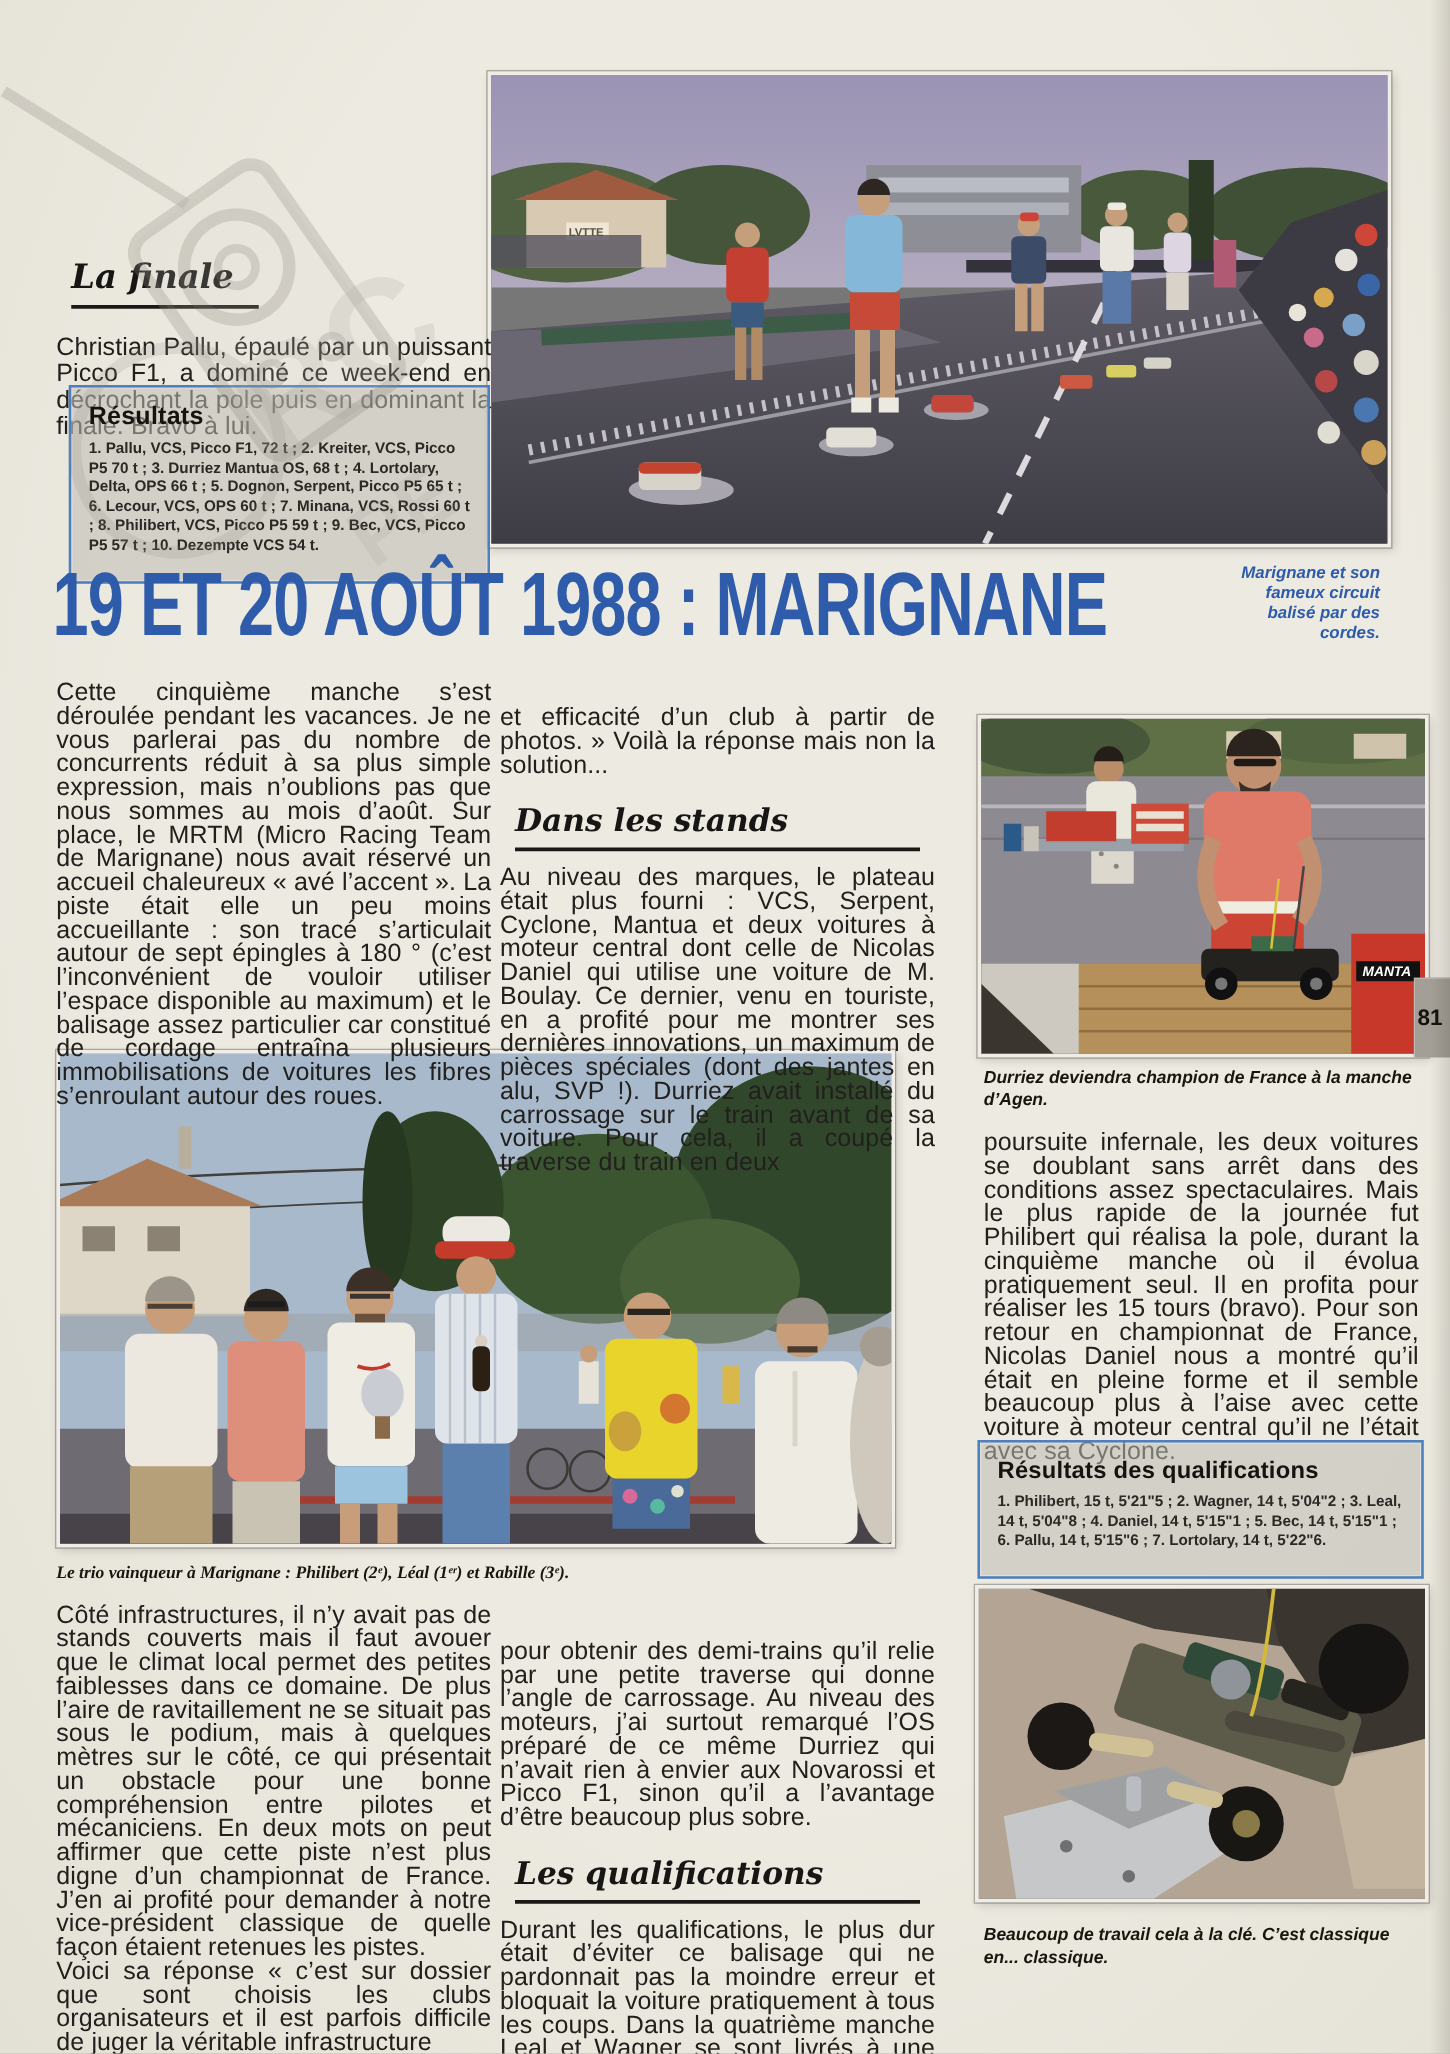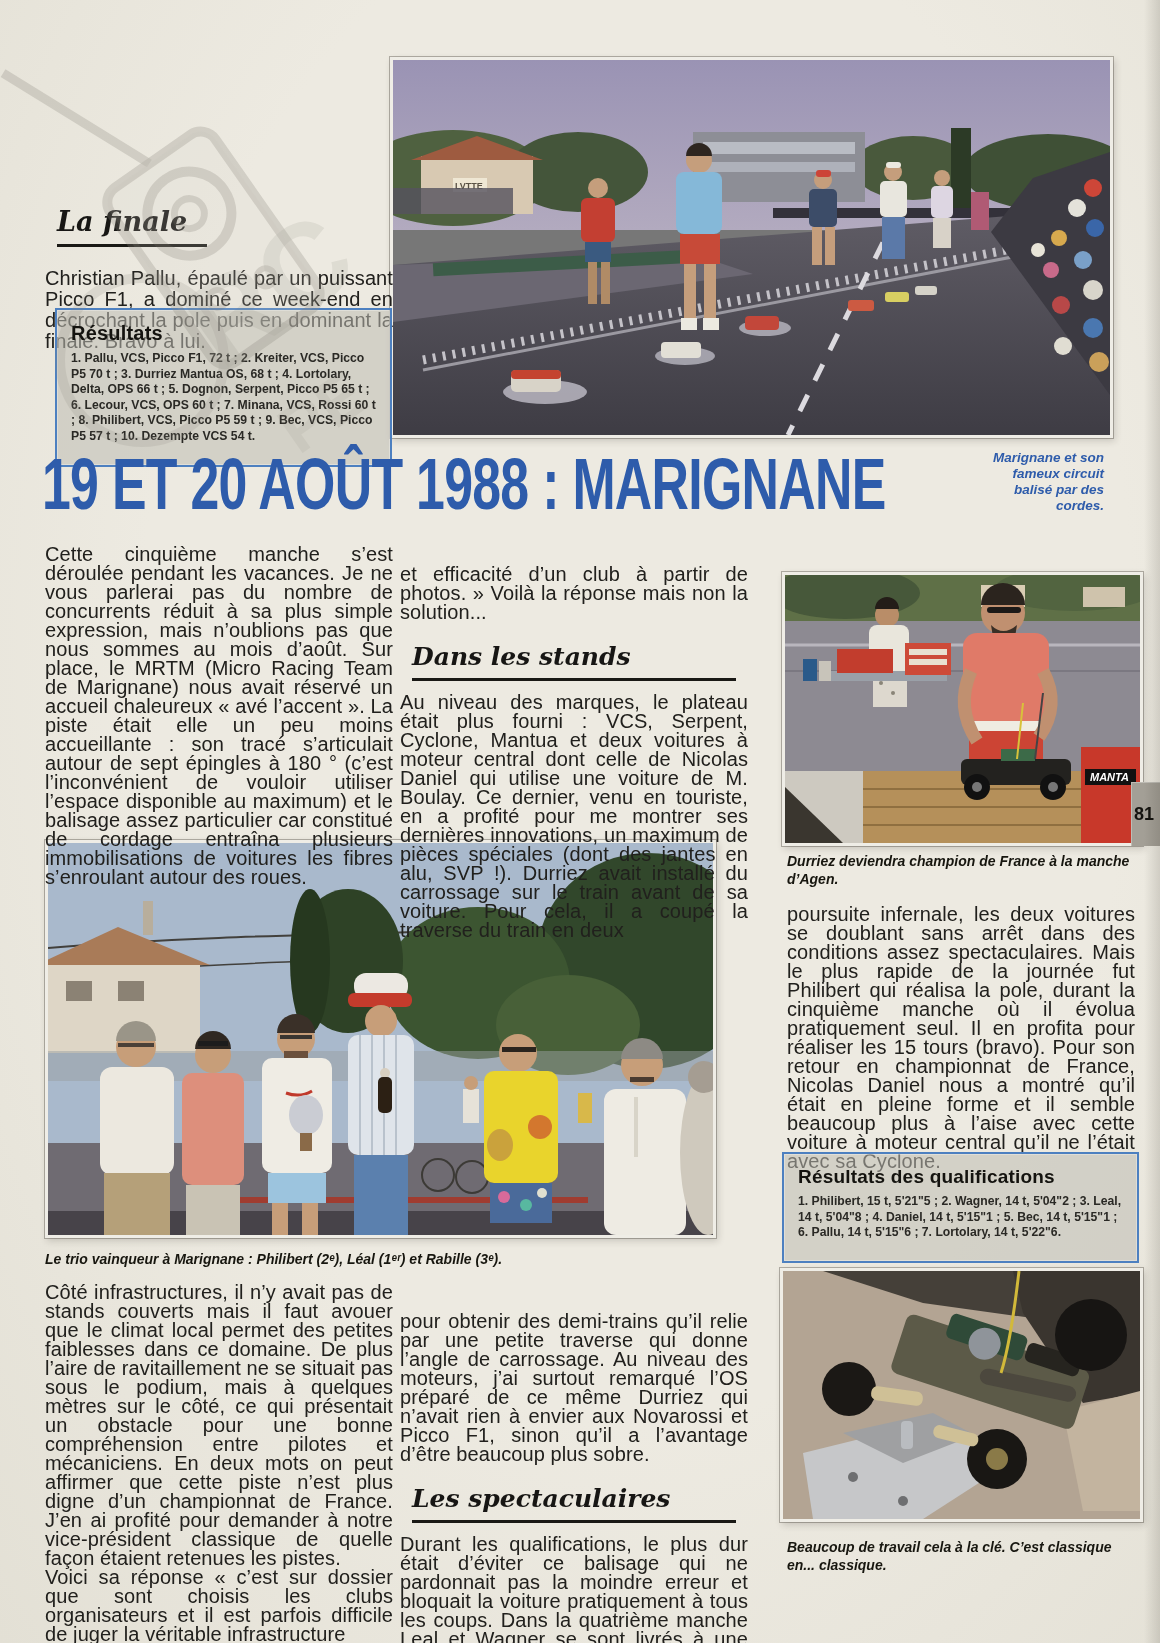--- a/index.html
+++ b/index.html
@@ -351,30 +351,30 @@
       <g>
         <ellipse cx="660" cy="310" rx="28" ry="82" fill="#cfc9bd"></ellipse>
         <circle cx="656" cy="234" r="16" fill="#a59d92"></circle>
       </g>
       <rect x="415" y="246" width="16" height="34" fill="#e6e2d8"></rect>
       <circle cx="423" cy="240" r="7" fill="#c79e79"></circle>
       <rect x="530" y="250" width="14" height="30" fill="#d8b84a"></rect>
     </svg>
   </div>
 
-  <div class="abs caption txt-layer" style="left:45px;top:1250px;width:620px;">Le trio vainqueur à Marignane : Philibert (2ᵉ), Léal (1ᵉʳ) et Rabille (3ᵉ).</div>
+  <div class="abs caption txt-layer" style="left:45px;top:1250px;width:620px;font-family:Liberation Serif, serif;">Le trio vainqueur à Marignane : Philibert (2ᵉ), Léal (1ᵉʳ) et Rabille (3ᵉ).</div>
 
   <div class="abs body-txt txt-layer" style="left:45px;top:1264px;width:348px;margin-top:19px;">
     <p>Côté infrastructures, il n’y avait pas de stands couverts mais il faut avouer que le climat local permet des petites faiblesses dans ce domaine. De plus l’aire de ravitaillement ne se situait pas sous le podium, mais à quelques mètres sur le côté, ce qui présentait un obstacle pour une bonne compréhension entre pilotes et mécaniciens. En deux mots on peut affirmer que cette piste n’est plus digne d’un championnat de France. J’en ai profité pour demander à notre vice-président classique de quelle façon étaient retenues les pistes.</p>
     <p>Voici sa réponse « c’est sur dossier que sont choisis les clubs organisateurs et il est parfois difficile de juger la véritable infrastructure</p>
   </div>
 
   <div class="abs txt-layer" style="left:400px;top:1292px;width:348px;">
     <p class="body-txt">pour obtenir des demi-trains qu’il relie par une petite traverse qui donne l’angle de carrossage. Au niveau des moteurs, j’ai surtout remarqué l’OS préparé de ce même Durriez qui n’avait rien à envier aux Novarossi et Picco F1, sinon qu’il a l’avantage d’être beaucoup plus sobre.</p>
-    <h2 class="sec-head" style="margin-top:14px;">Les spectaculaires</h2>
+    <h2 class="sec-head" style="margin-top:14px;">Les qualifications</h2>
     <p class="body-txt" style="margin-top:10px;">Durant les qualifications, le plus dur était d’éviter ce balisage qui ne pardonnait pas la moindre erreur et bloquait la voiture pratiquement à tous les coups. Dans la quatrième manche Leal et Wagner se sont livrés à une course</p>
   </div>
 
   <div class="photo" style="left:780px;top:1268px;width:357px;height:248px;">
     <svg viewBox="0 0 357 248" preserveAspectRatio="none">
       <rect width="357" height="248" fill="#b3a493"></rect>
       <polygon points="40,0 357,0 357,62 140,32" fill="#454039"></polygon>
       <polygon points="230,0 357,0 357,122 300,132 240,42" fill="#3a352f"></polygon>
       <polygon points="280,140 357,120 357,240 300,240" fill="#c3b49f"></polygon>
       <polygon points="20,182 150,150 230,190 140,248 30,248" fill="#c6c7c9"></polygon>

